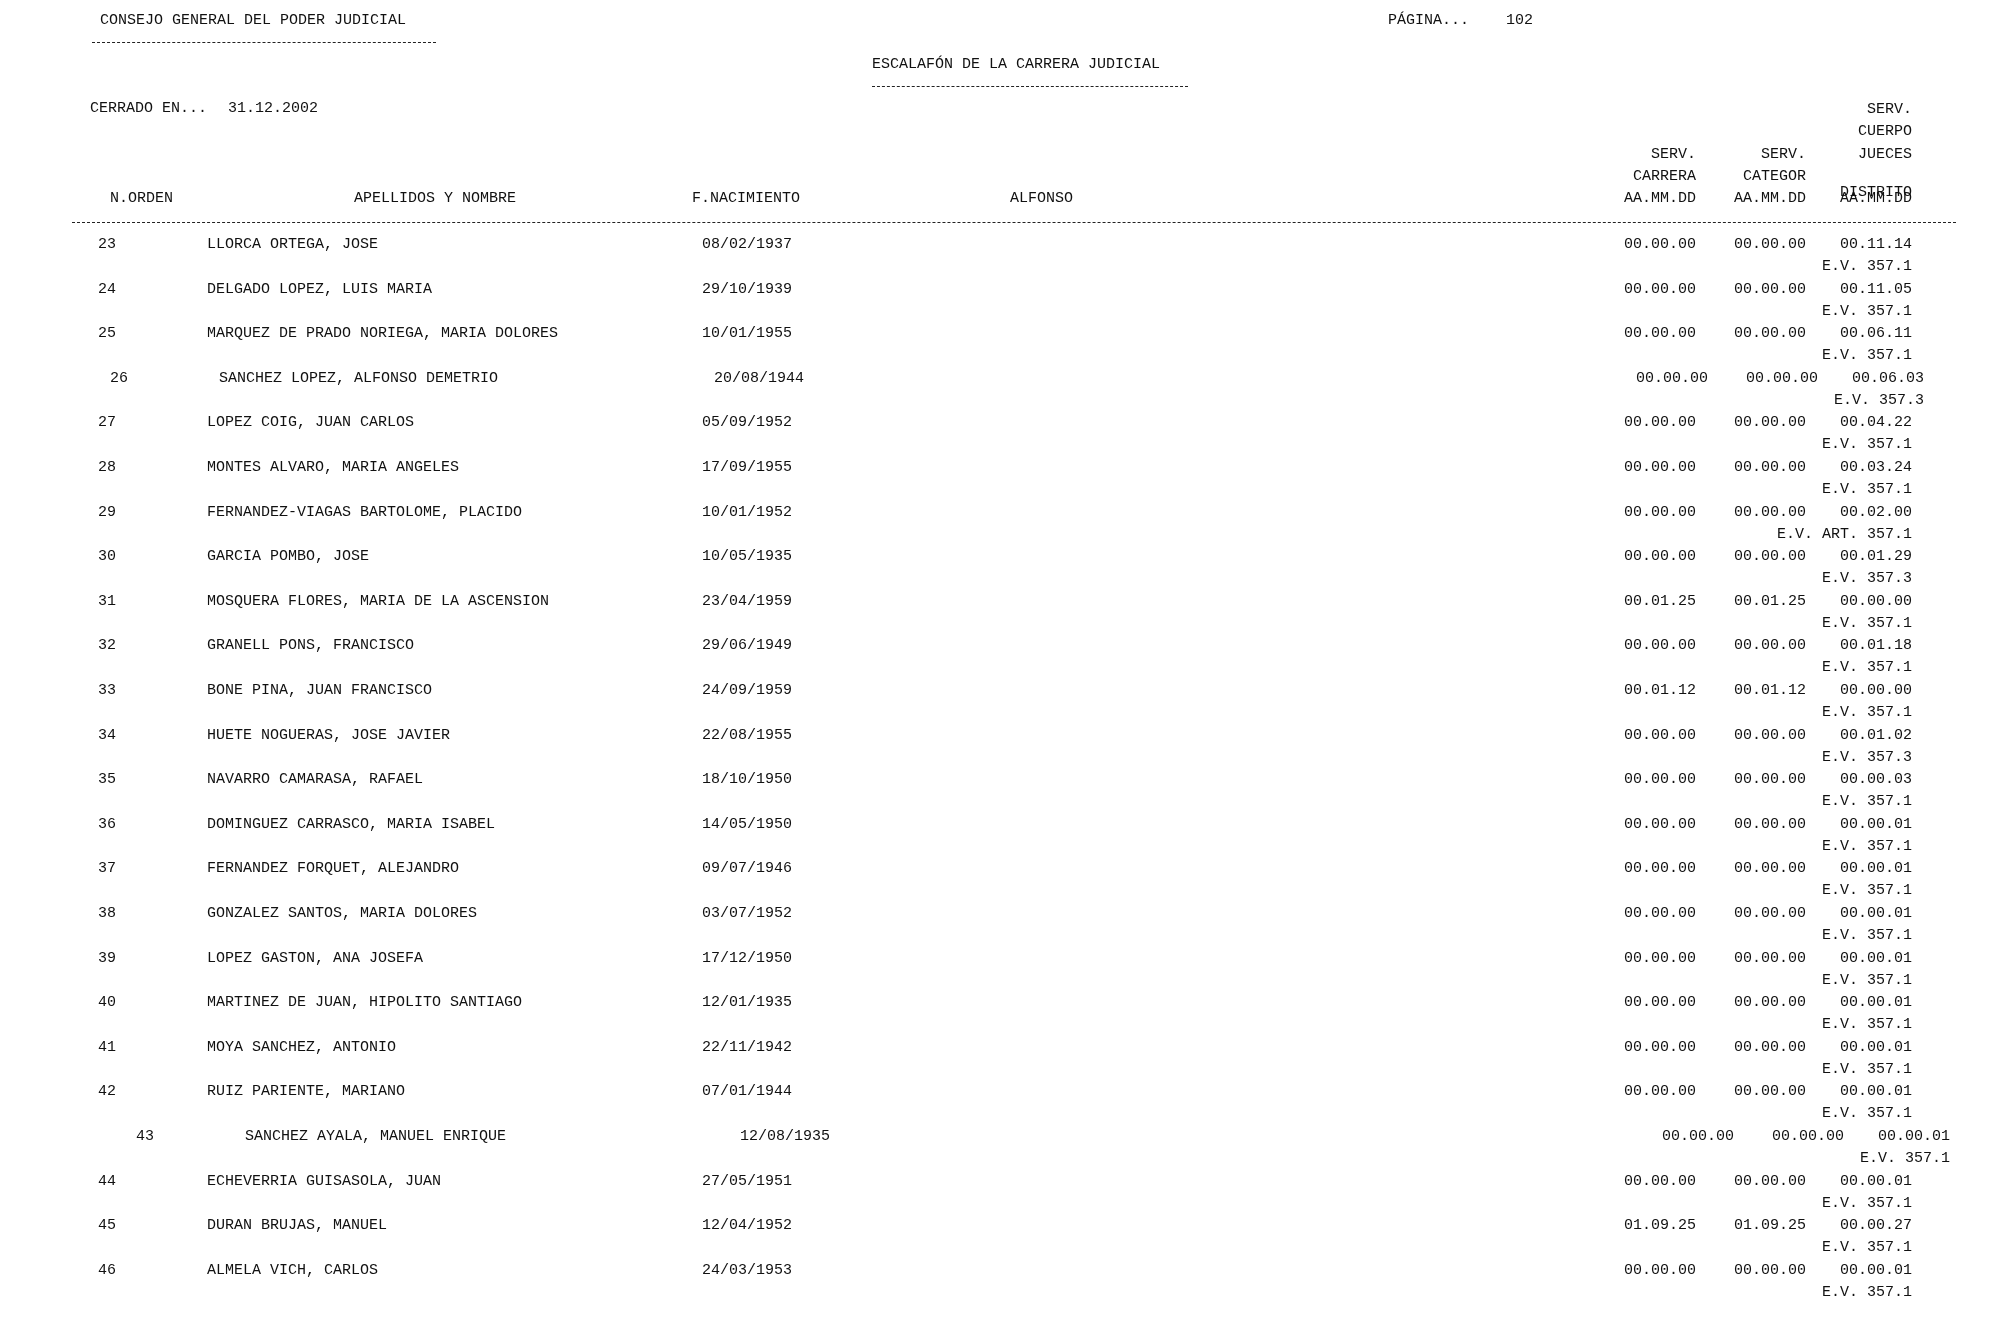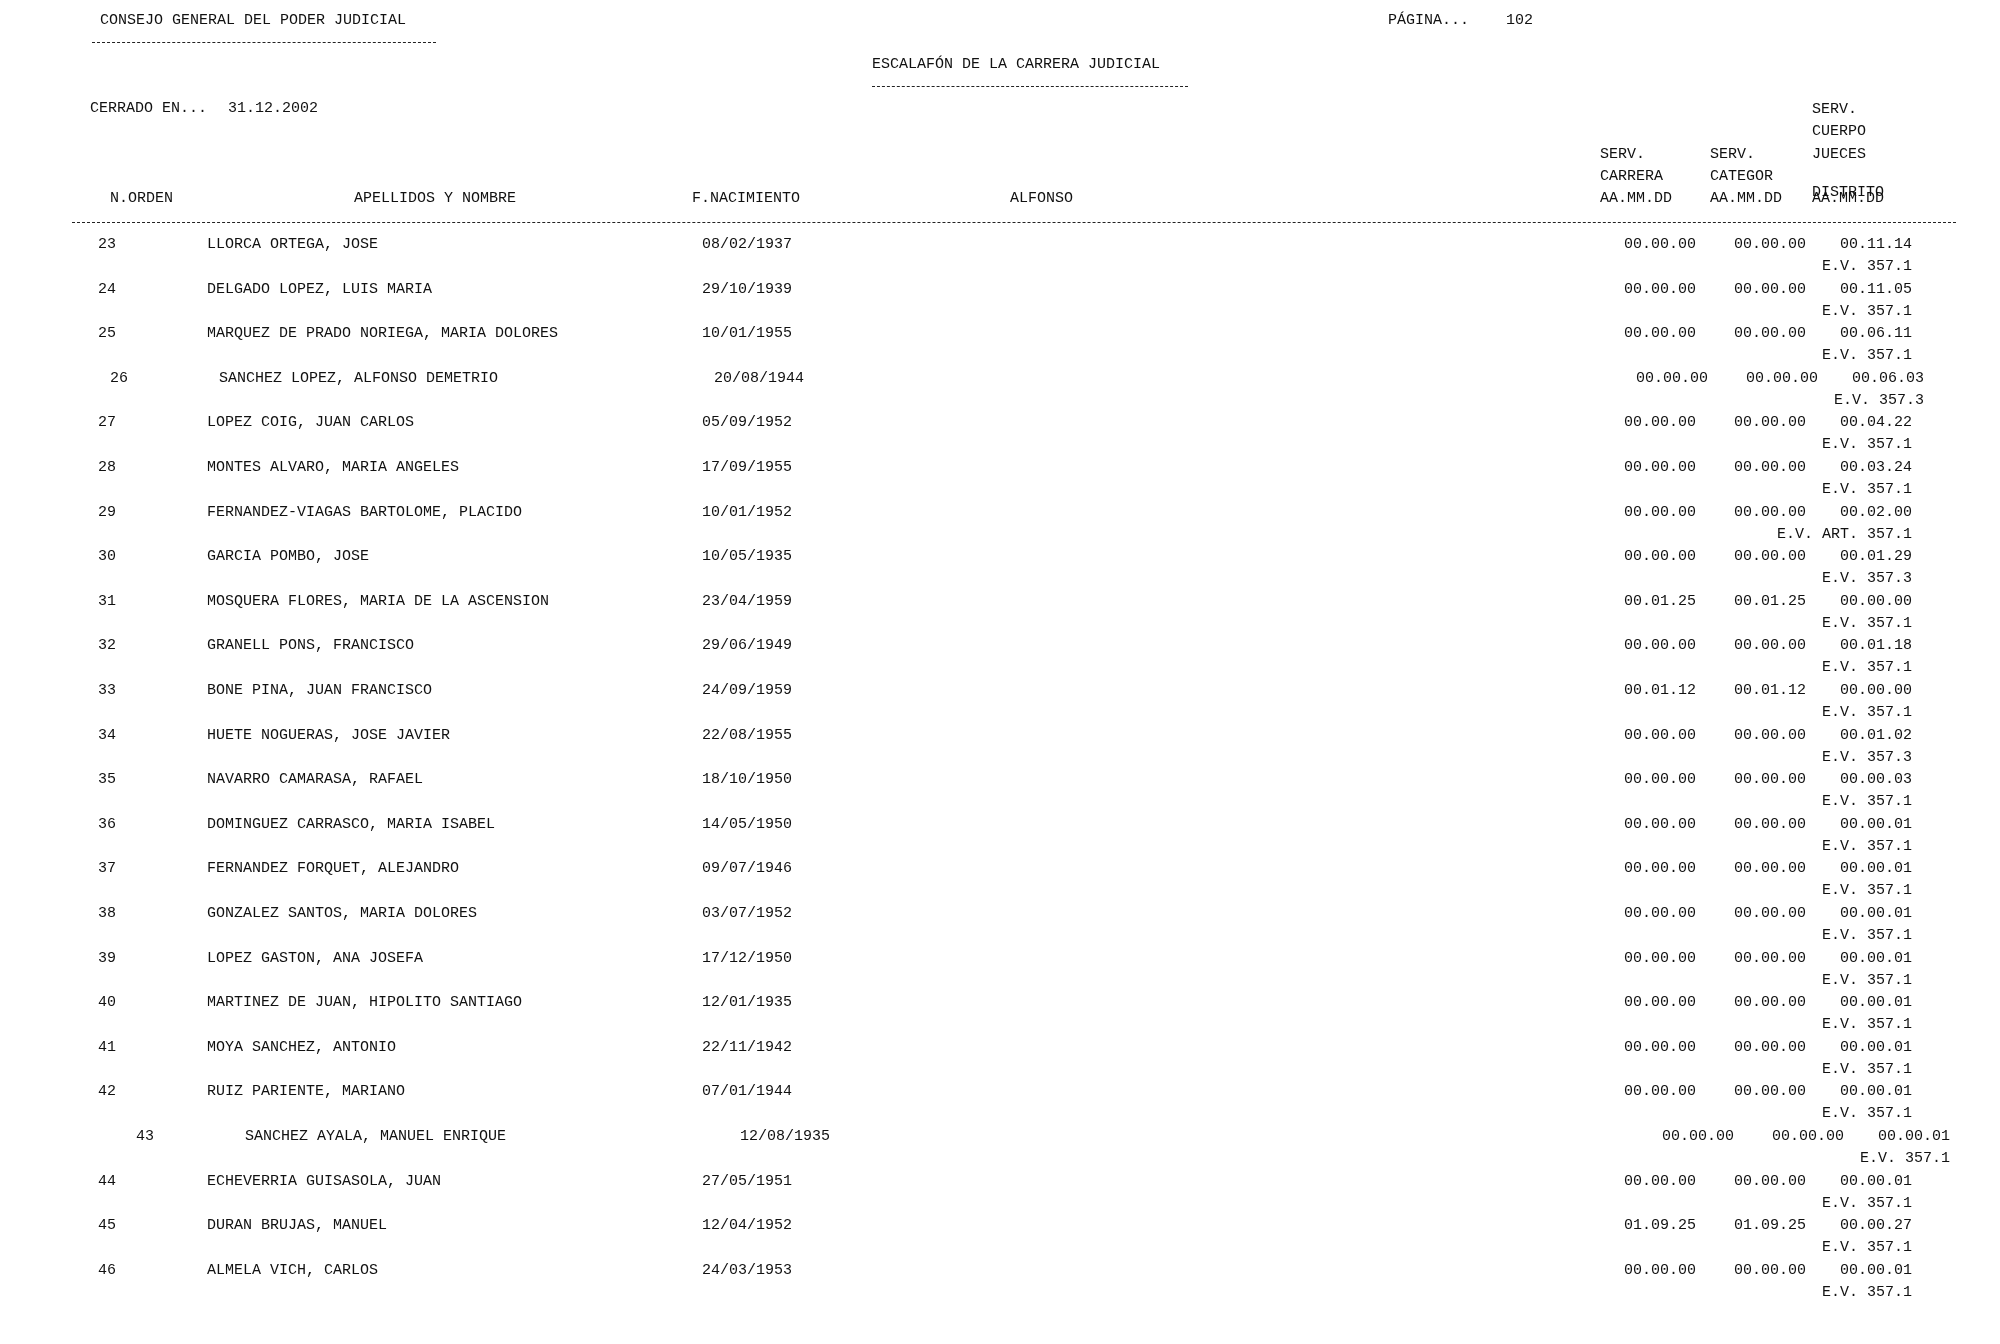--- a/index.html
+++ b/index.html
@@ -3,21 +3,21 @@
 <meta charset="utf-8">
 <style>
   html, body { margin: 0; padding: 0; background: #ffffff; }
   body {
     width: 2000px; height: 1344px; position: relative; overflow: hidden;
     font-family: "Liberation Mono", "DejaVu Sans Mono", monospace;
     color: #111111; font-size: 15px;
   }
   .abs { position: absolute; white-space: pre; line-height: 18px; }
   .dash { position: absolute; border-top: 1.5px dashed #222; height: 0; }
-  .r { }
+  .r { text-align: right; }
   .row { position: absolute; left: 0; width: 2000px; height: 44px; }
   .row .cell { position: absolute; top: 0; white-space: pre; line-height: 18px; }
   .c-orden { left: 98px; }
   .c-name { left: 207px; }
   .c-fnac { left: 702px; }
   .c-dest { left: 1010px; }
   .c-carr { left: 1614px; width: 82px; text-align: right; }
   .c-cat { left: 1722px; width: 84px; text-align: right; }
   .c-dist { left: 1808px; width: 104px; text-align: right; }
   .ev-box { position: absolute; left: 1700px; width: 212px; top: 22px; text-align: right; white-space: pre; line-height: 18px; }

